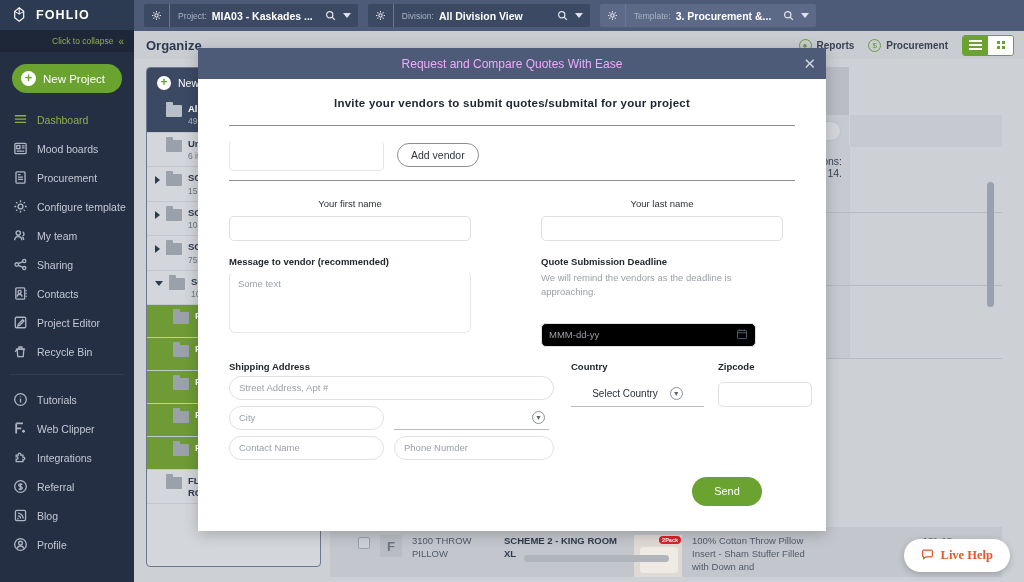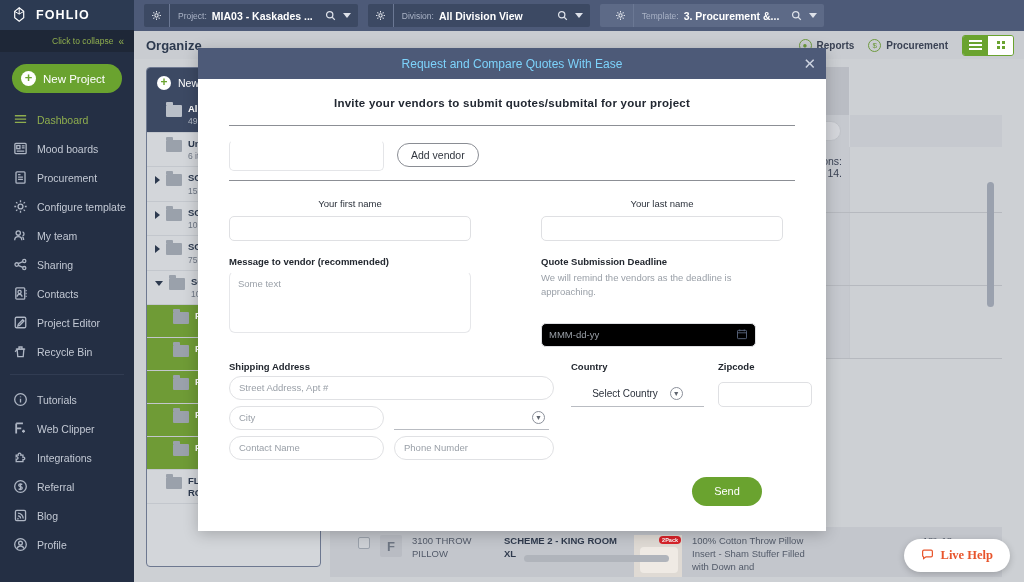--- a/index.html
+++ b/index.html
@@ -63,21 +63,21 @@
   .topbar {
     position: absolute; left: 134px; top: 0; width: 890px; height: 31px;
     background: #4d5a78; display: flex; align-items: center;
     padding-left: 10px; gap: 10px; z-index: 3;
   }
   .selector {
     height: 23px; display: flex; align-items: center;
     border-radius: 2px; overflow: hidden;
   }
   .sel-dark { background: #3c4963; }
-  .sel-light { background: #5d6a87; padding-left: 8px; }
+  .sel-light { background: #5d6a87; }
   .sel-gear {
     width: 26px; height: 23px; display: flex; align-items: center;
     justify-content: center; border-right: 1px solid #6b7894;
   }
   .sel-gear svg { stroke: #e6e9ef; fill: none; stroke-width: 1.5; }
   .sel-body {
     display: flex; align-items: center; gap: 5px; padding: 0 7px 0 8px;
     height: 23px; white-space: nowrap;
   }
   .sel-key { font-size: 8.5px; color: #aab3c6; }
@@ -248,21 +248,21 @@
   
   .modal {
     position: absolute; left: 198px; top: 48px; width: 628px; height: 483px;
     background: #fff; z-index: 20;
     box-shadow: 0 3px 14px rgba(0,0,0,0.22);
   }
   .modal-head {
     height: 31px; background: #4d5a78; position: relative;
     display: flex; align-items: center; justify-content: center;
   }
-  .modal-title { color: #7dd3fc; font-size: 12px; }
+  .modal-title { color: #f0abfc; font-size: 12px; }
   .modal-x {
     position: absolute; right: 10px; top: 50%; transform: translateY(-50%);
     color: #cdd3e0; font-size: 15px; line-height: 1; cursor: pointer;
     font-family: "DejaVu Sans", sans-serif;
   }
   .modal-body { padding: 18px 31px 0 31px; }
   .m-sub {
     text-align: center; font-size: 11.5px; font-weight: 700; color: #222832;
     letter-spacing: 0.25px;
   }

